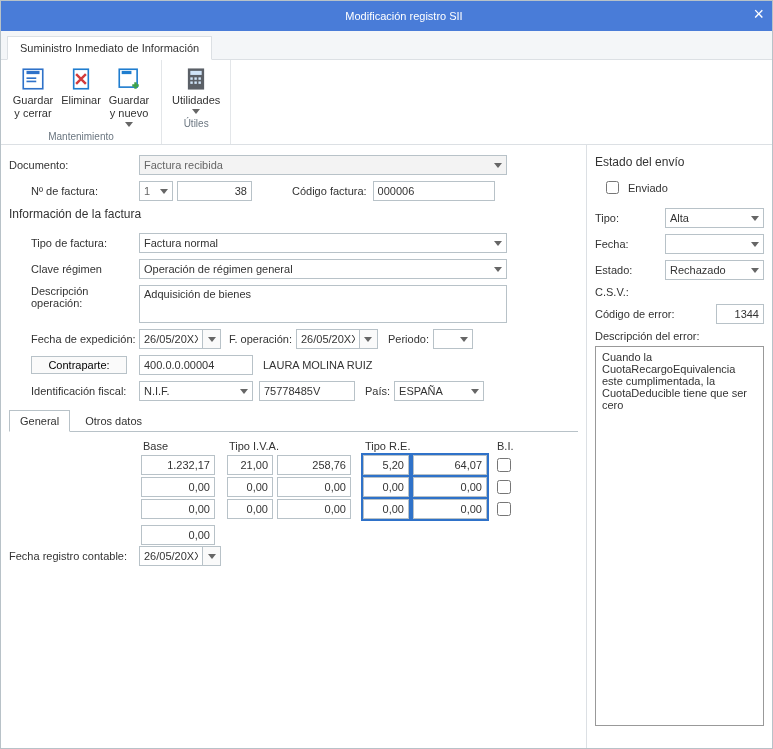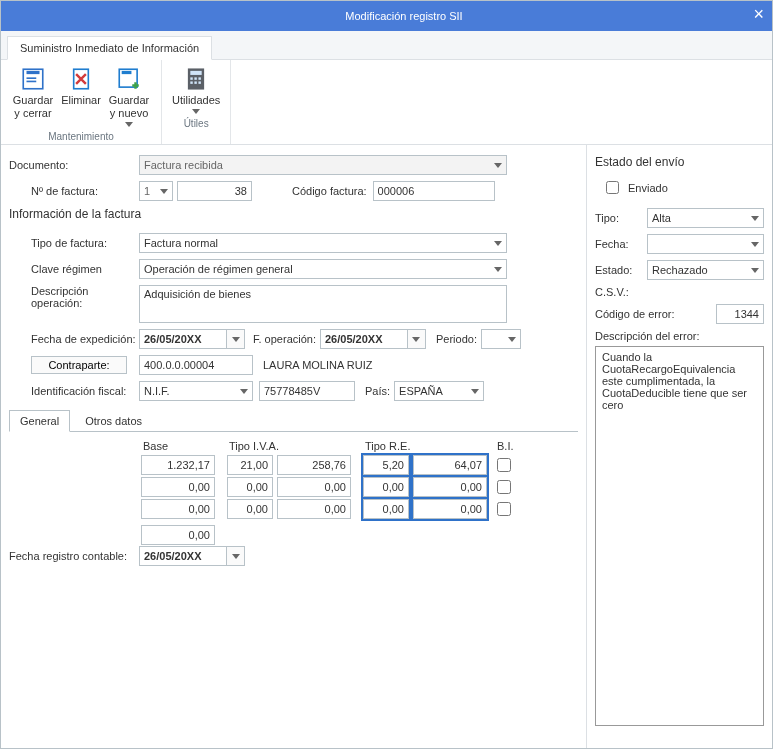--- a/index.html
+++ b/index.html
@@ -22,36 +22,36 @@
   .lbl { color: #333; }
   .lbl-w110 { width: 130px; }
   .lbl-indent { padding-left: 22px; width: 130px; }
   .section-head { font-size: 12px; color: #333; margin-bottom: 6px; }
   input.text, select.sel, .fake-sel, textarea.ta {
     border: 1px solid #b8c2c8; background: #fff; height: 20px; padding: 2px 4px; color: #333;
   }
   textarea.ta { height: 38px; resize: none; width: 368px; }
   .fake-sel { display: inline-flex; align-items: center; justify-content: space-between; background: #f3f3f3; color: #666; }
   .date-box { display: inline-flex; }
-  .date-box input { width: 88px; font-weight: bold; }
+  .date-box input { width: 64px; }
   .date-box .dd { width: 18px; border: 1px solid #b8c2c8; border-left: none; background: #fafafa; display: inline-flex; align-items: center; justify-content: center; cursor: pointer; }
   .btn-small { border: 1px solid #b8c2c8; padding: 2px 10px; background: #fafafa; cursor: pointer; }
   .tabs { border-bottom: 1px solid #b8c2c8; display: flex; gap: 4px; margin-top: 8px; }
   .tabs .tab { padding: 4px 10px; border: 1px solid transparent; position: relative; top: 1px; cursor: pointer; }
   .tabs .tab.active { border: 1px solid #b8c2c8; border-bottom-color: #fff; background: #fff; }
   table.grid { border-collapse: collapse; margin-top: 6px; }
   table.grid th { font-weight: normal; text-align: left; padding: 2px 4px; color: #333; white-space: nowrap; }
   table.grid td { padding: 1px 2px; }
   table.grid td input { text-align: right; }
   .cell { width: 74px; }
   .cell-sm { width: 46px; }
   .cell-bi { width: 14px; height: 14px; }
   .hl { outline: 2px solid #2f72c9; }
   .right .chk-row { display: flex; align-items: center; gap: 6px; padding: 2px 6px; border: 1px solid transparent; margin-bottom: 8px; }
-  .right-row { display: flex; align-items: center; margin-bottom: 6px; gap: 6px; }
+  .right-row { display: flex; align-items: center; margin-bottom: 6px; gap: 24px; }
   .right-row .rlbl { width: 46px; }
   .err-box { border: 1px solid #999; height: 380px; margin-top: 4px; padding: 4px 6px; overflow: auto; color: #333; }
   .chev { width:0;height:0;border-left:4px solid transparent;border-right:4px solid transparent;border-top:5px solid #666;display:inline-block;}
   svg.icon { width: 28px; height: 26px; }
 </style>
 </head>
 <body>
 
 <div class="window">
 

